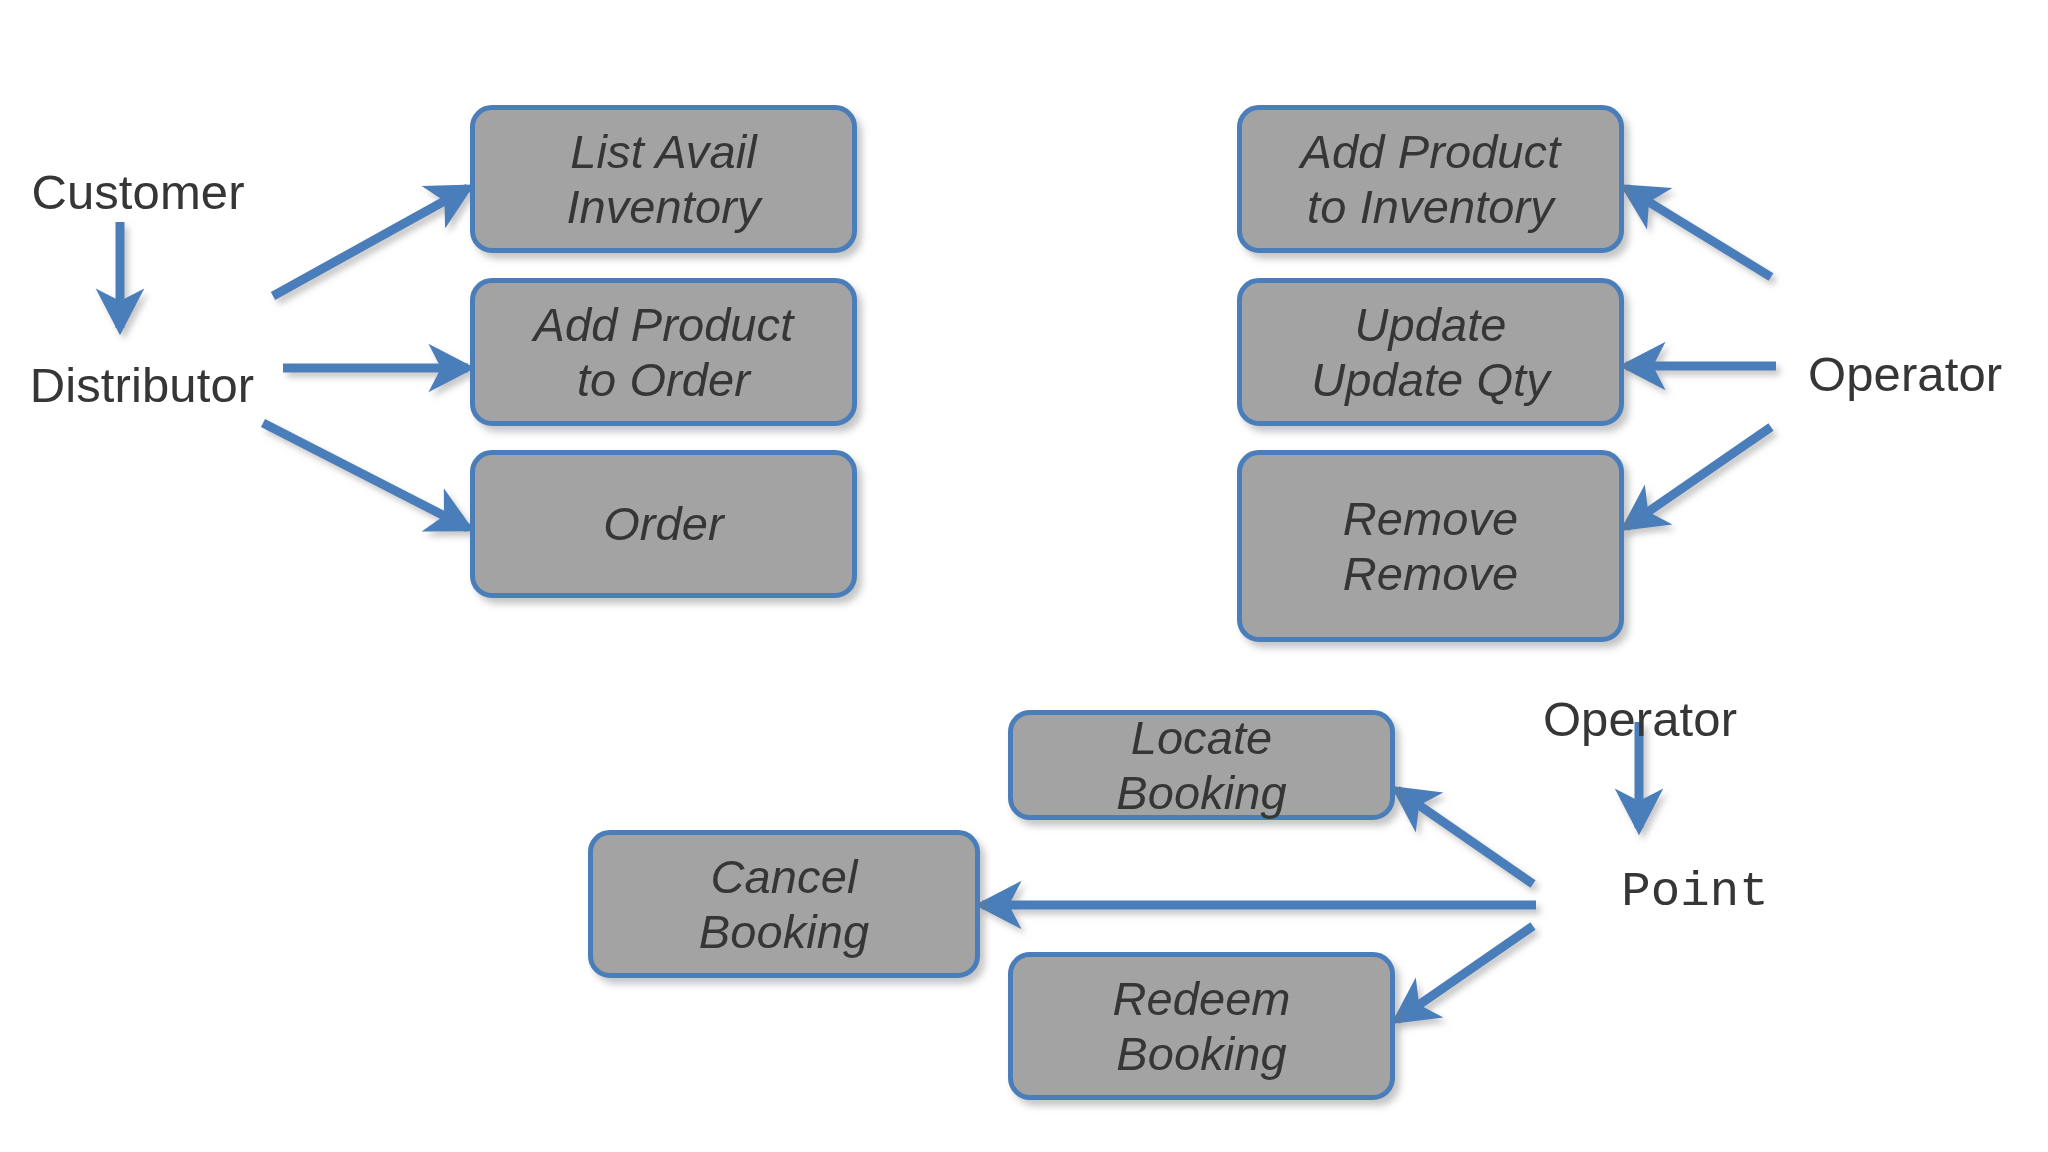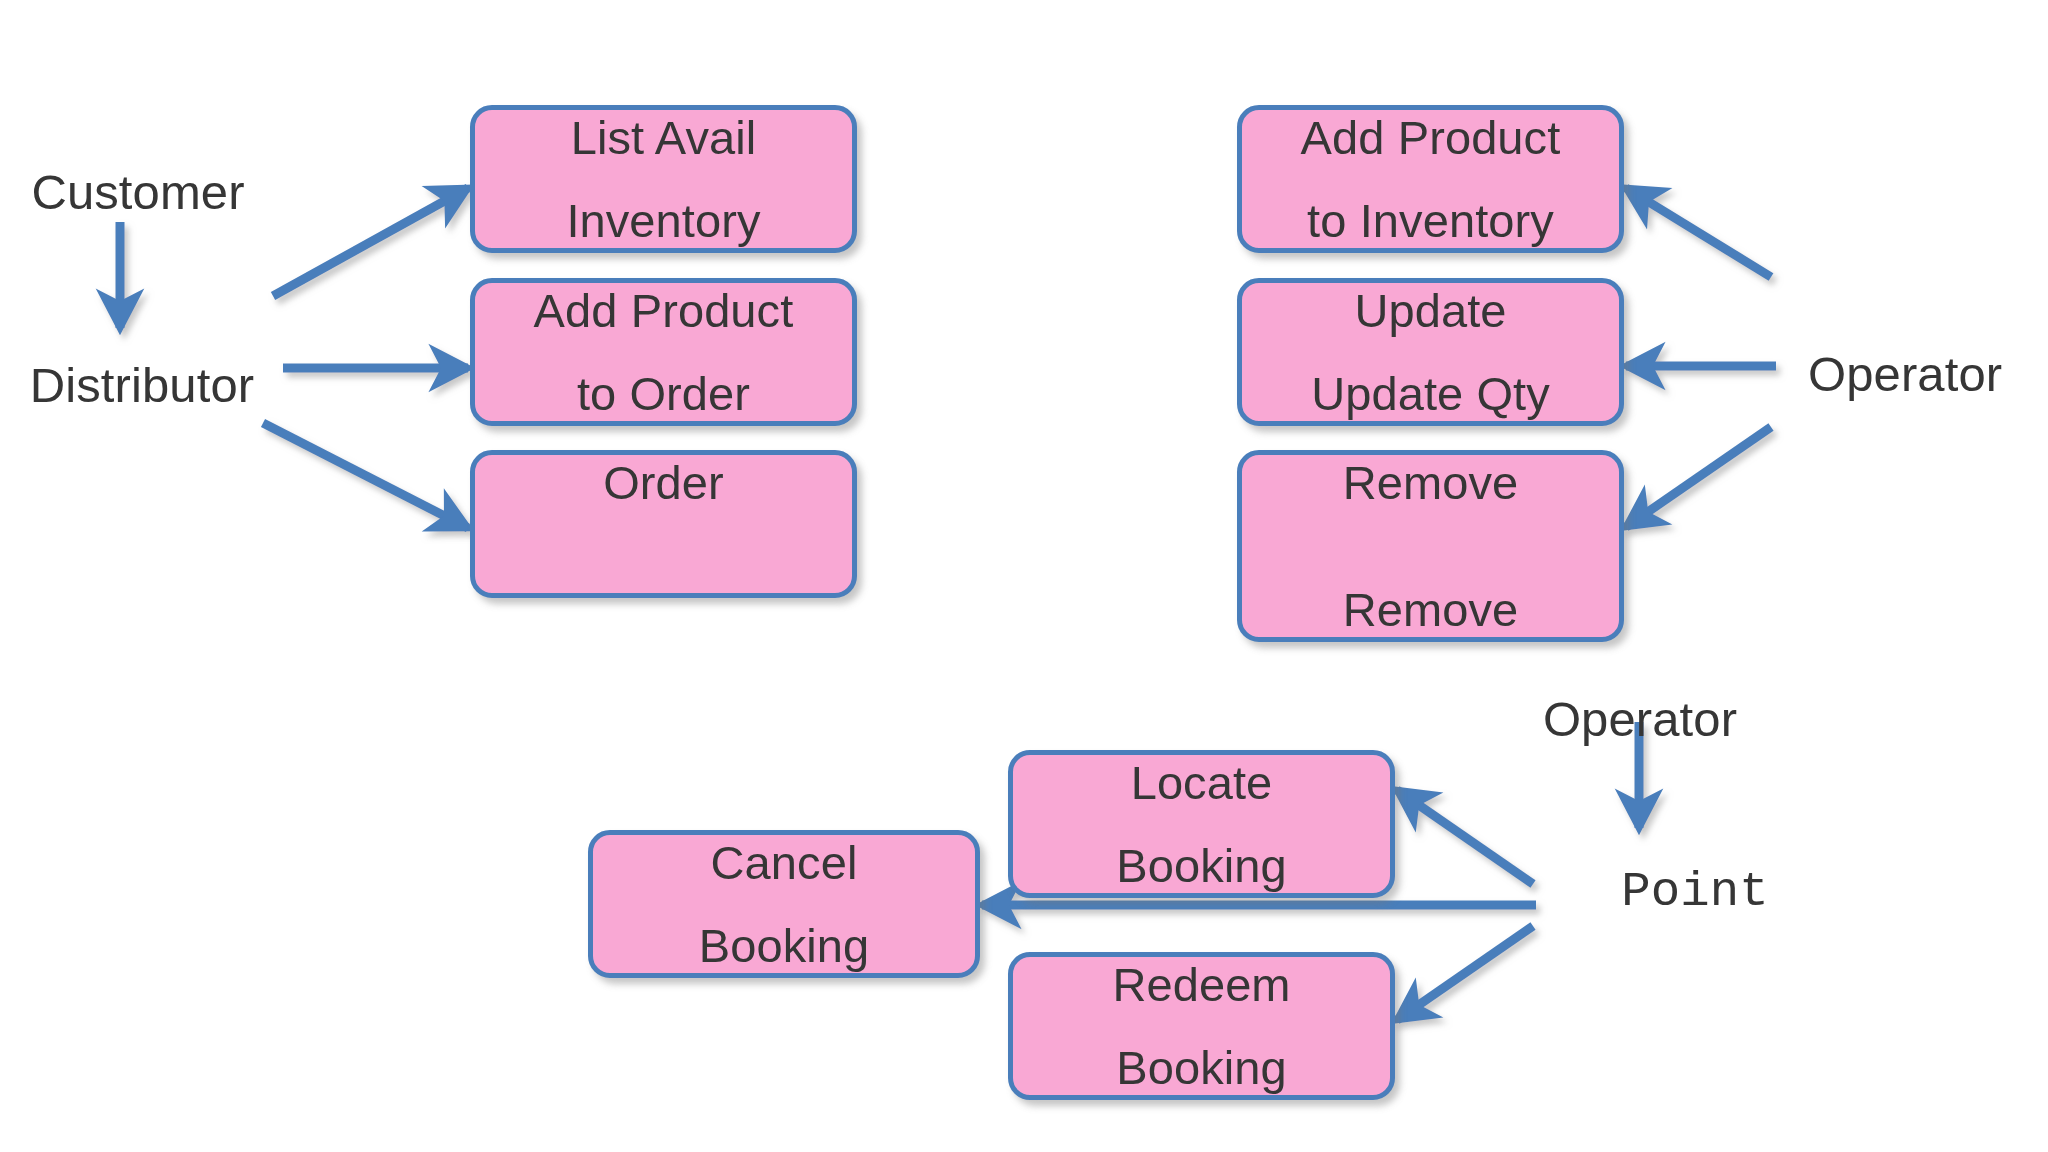--- a/index.html
+++ b/index.html
@@ -22,33 +22,34 @@
     position: absolute;
     left: 0;
     top: 0;
     width: 2048px;
     height: 1152px;
     pointer-events: none;
   }
   .node-box {
     position: absolute;
     box-sizing: border-box;
-    background: #f9a8d4;
+    background: #a3a3a3;
     border: 5px solid #4A7EBB;
     border-radius: 22px;
     box-shadow: 5px 6px 7px rgba(120,120,120,0.42);
     display: flex;
     flex-direction: column;
     align-items: center;
-    justify-content: space-between;
+    justify-content: center;
     color: #363636;
     font-size: 47px;
     line-height: 1.18;
     letter-spacing: 0.1px;
     z-index: 4;
+    font-style: italic;
   }
   .node-box .line {
     white-space: nowrap;
     display: block;
     text-align: center;
   }
   .actor-label {
     position: absolute;
     color: #363636;
     font-size: 49px;
@@ -147,21 +148,21 @@
   </div>
 
   <div class="actor-label actor-center" style="left:1528px; top:682px; width:224px;">
     <span class="line">Operator</span>
   </div>
 
   <div class="actor-label actor-center" style="left:1582px; top:855px; width:226px;font-family:Liberation Mono, monospace;">
     <span class="line">Point</span>
   </div>
 
-  <div class="node-box" style="left:1008px; top:750px; width:387px; height:148px;">
+  <div class="node-box" style="left:1008px; top:710px; width:387px; height:110px;">
     <span class="line">Locate</span>
     <span class="line">Booking</span>
   </div>
 
   <div class="node-box" style="left:588px; top:830px; width:392px; height:148px;">
     <span class="line">Cancel</span>
     <span class="line">Booking</span>
   </div>
 
   <div class="node-box" style="left:1008px; top:952px; width:387px; height:148px;">

